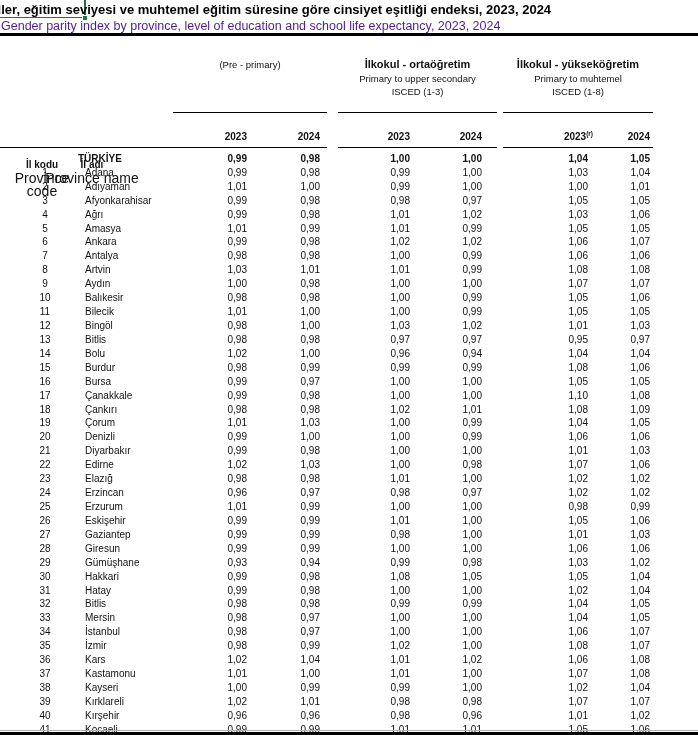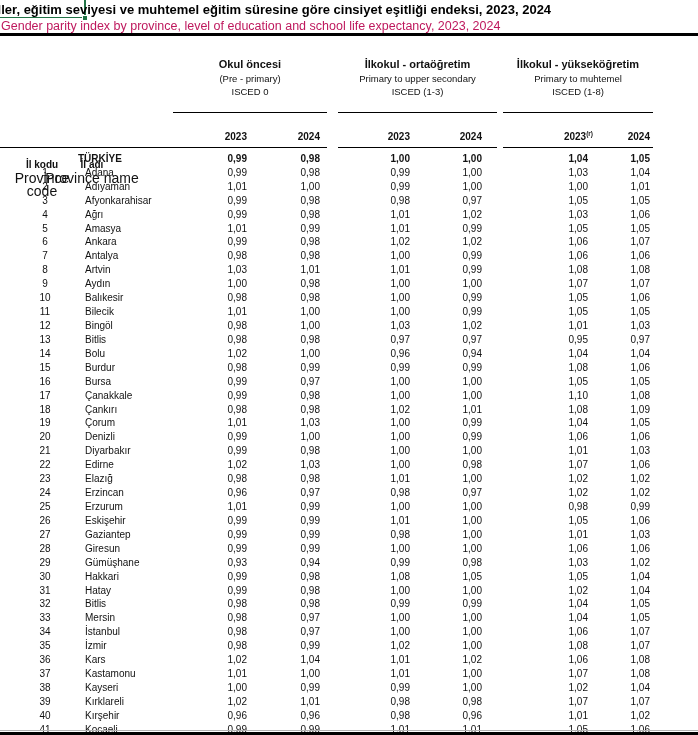--- a/index.html
+++ b/index.html
@@ -1,20 +1,20 @@
 <!DOCTYPE html>
 <html><head>
 <meta charset="utf-8">
 <style>
   html,body{margin:0;padding:0;background:#fff;}
   #page{position:relative;width:698px;height:735px;overflow:hidden;background:#fff;
         font-family:"Liberation Sans",sans-serif;color:#111;}
   
   .title{position:absolute;top:2px;left:-6px;font-size:13px;font-weight:bold;white-space:nowrap;color:#000;}
-  .subtitle{position:absolute;top:19px;left:1px;font-size:12.5px;color:#be185d;white-space:nowrap;}
+  .subtitle{position:absolute;top:19px;left:1px;font-size:12.5px;color:#4c1d95;white-space:nowrap;}
   .rule{position:absolute;background:#000;}
   .sel-line{position:absolute;background:#217346;}
   .fill-handle{position:absolute;left:82px;top:14.5px;width:6px;height:6px;background:#217346;border:1px solid #fff;box-sizing:border-box;z-index:5;}
   
   .group{position:absolute;top:58px;text-align:center;line-height:13.5px;}
   .g1{left:173px;width:154px;} .g2{left:338px;width:159px;} .g3{left:503px;width:150px;}
   .group .l1{font-size:11px;font-weight:bold;}
   .group .l2,.group .l3{font-size:9.5px;}
   
   .hdr2{position:absolute;top:116px;text-align:center;line-height:13.5px;}
@@ -43,23 +43,21 @@
 
   <div class="sel-line" style="left:0;top:16.5px;width:85px;height:1.8px;"></div>
   <div class="sel-line" style="left:84px;top:0;width:1.8px;height:17px;"></div>
   <div class="fill-handle"></div>
 
   <div class="title">İller, eğitim seviyesi ve muhtemel eğitim süresine göre cinsiyet eşitliği endeksi, 2023, 2024</div>
   <div class="subtitle">Gender parity index by province, level of education and school life expectancy, 2023, 2024</div>
   <div class="rule" style="left:0;top:33px;width:698px;height:2.5px;"></div>
 
   <div class="group g1">
-    <div class="l1">Okul öncesi</div>
     <div class="l2">(Pre - primary)</div>
-    <div class="l3">ISCED 0</div>
   </div>
   <div class="group g2">
     <div class="l1">İlkokul - ortaöğretim</div>
     <div class="l2">Primary to upper secondary</div>
     <div class="l3">ISCED (1-3)</div>
   </div>
   <div class="group g3">
     <div class="l1">İlkokul - yükseköğretim</div>
     <div class="l2">Primary to muhtemel</div>
     <div class="l3">ISCED (1-8)</div>

